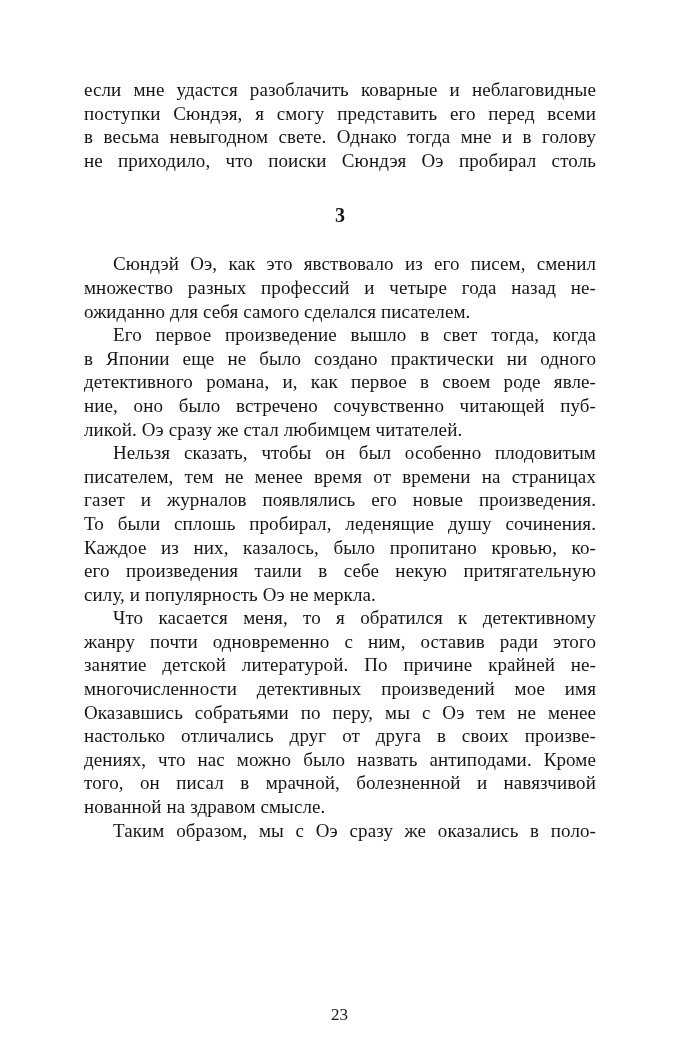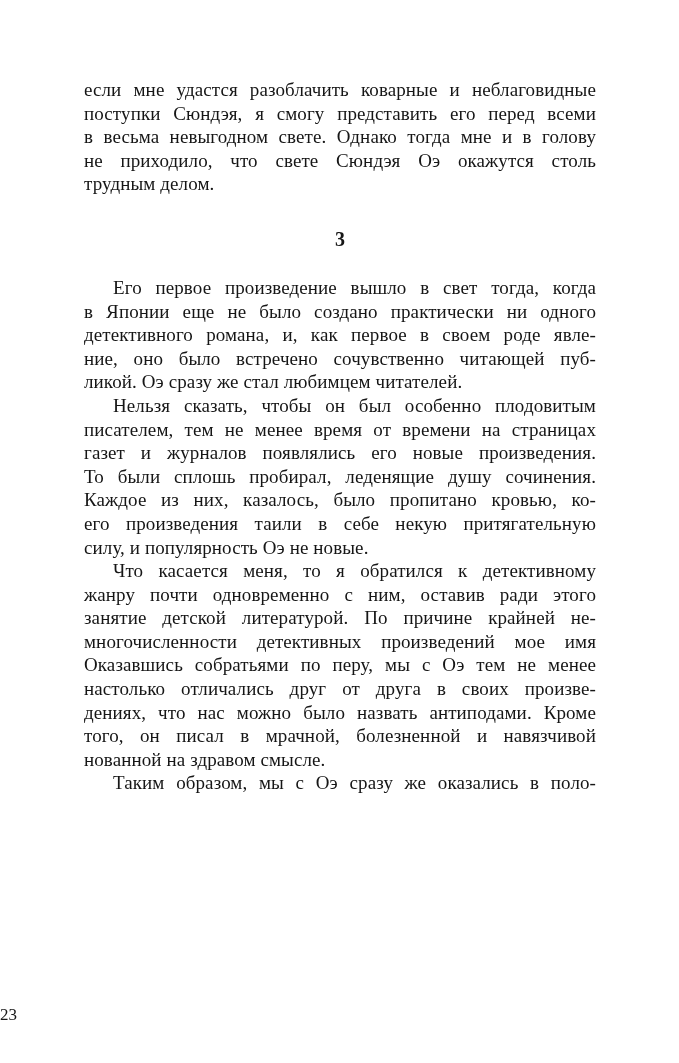--- a/index.html
+++ b/index.html
@@ -46,53 +46,57 @@
     font-size: 20px;
     line-height: 24px;
     text-align: center;
     margin: 31px 0 25px 0;
   }
   .page-number {
     position: absolute;
     top: 984px;
     left: 0;
     width: 679px;
-    text-align: left;
+    text-align: center;
     font-size: 17px;
     line-height: 20px;
   }
 </style>
 </head>
 <body>
 
 <div class="page">
   <div class="text-column" id="blocks">
       <div class="paragraph">
         <div class="line">если мне удастся разоблачить коварные и неблаговидные</div>
         <div class="line">поступки Сюндэя, я смогу представить его перед всеми</div>
         <div class="line">в весьма невыгодном свете. Однако тогда мне и в голову</div>
-        <div class="line">не приходило, что свете Сюндэя Оэ окажутся столь</div>
-        <div class="line last">трудным делом.</div>
+        <div class="line">не приходило, что поиски Сюндэя Оэ пробирал столь</div>
       </div>
       <div class="chapter-heading">3</div>
+      <div class="paragraph">
+        <div class="line indent">Сюндэй Оэ, как это явствовало из его писем, сменил</div>
+        <div class="line">множество разных профессий и четыре года назад не-</div>
+        <div class="line last">ожиданно для себя самого сделался писателем.</div>
+      </div>
       <div class="paragraph">
         <div class="line indent">Его первое произведение вышло в свет тогда, когда</div>
         <div class="line">в Японии еще не было создано практически ни одного</div>
         <div class="line">детективного романа, и, как первое в своем роде явле-</div>
         <div class="line">ние, оно было встречено сочувственно читающей пуб-</div>
         <div class="line last">ликой. Оэ сразу же стал любимцем читателей.</div>
       </div>
       <div class="paragraph">
         <div class="line indent">Нельзя сказать, чтобы он был особенно плодовитым</div>
         <div class="line">писателем, тем не менее время от времени на страницах</div>
         <div class="line">газет и журналов появлялись его новые произведения.</div>
         <div class="line">То были сплошь пробирал, леденящие душу сочинения.</div>
         <div class="line">Каждое из них, казалось, было пропитано кровью, ко-</div>
         <div class="line">его произведения таили в себе некую притягательную</div>
-        <div class="line last">силу, и популярность Оэ не новые.</div>
+        <div class="line last">силу, и популярность Оэ не меркла.</div>
       </div>
       <div class="paragraph">
         <div class="line indent">Что касается меня, то я обратился к детективному</div>
         <div class="line">жанру почти одновременно с ним, оставив ради этого</div>
         <div class="line">занятие детской литературой. По причине крайней не-</div>
         <div class="line">многочисленности детективных произведений мое имя</div>
         <div class="line">Оказавшись собратьями по перу, мы с Оэ тем не менее</div>
         <div class="line">настолько отличались друг от друга в своих произве-</div>
         <div class="line">дениях, что нас можно было назвать антиподами. Кроме</div>
         <div class="line">того, он писал в мрачной, болезненной и навязчивой</div>

